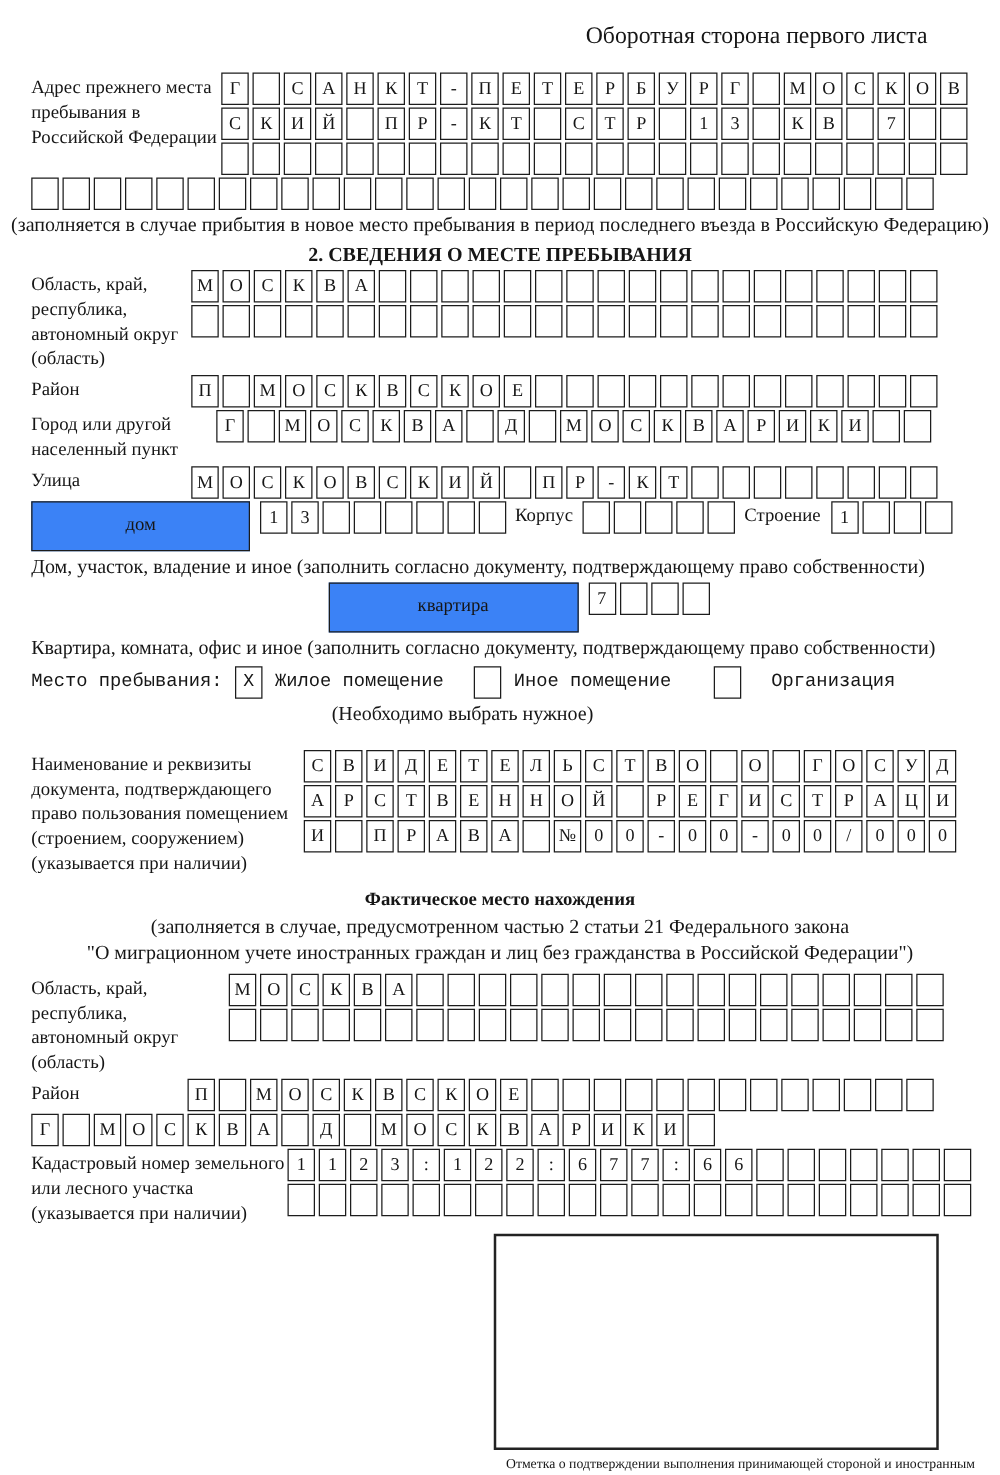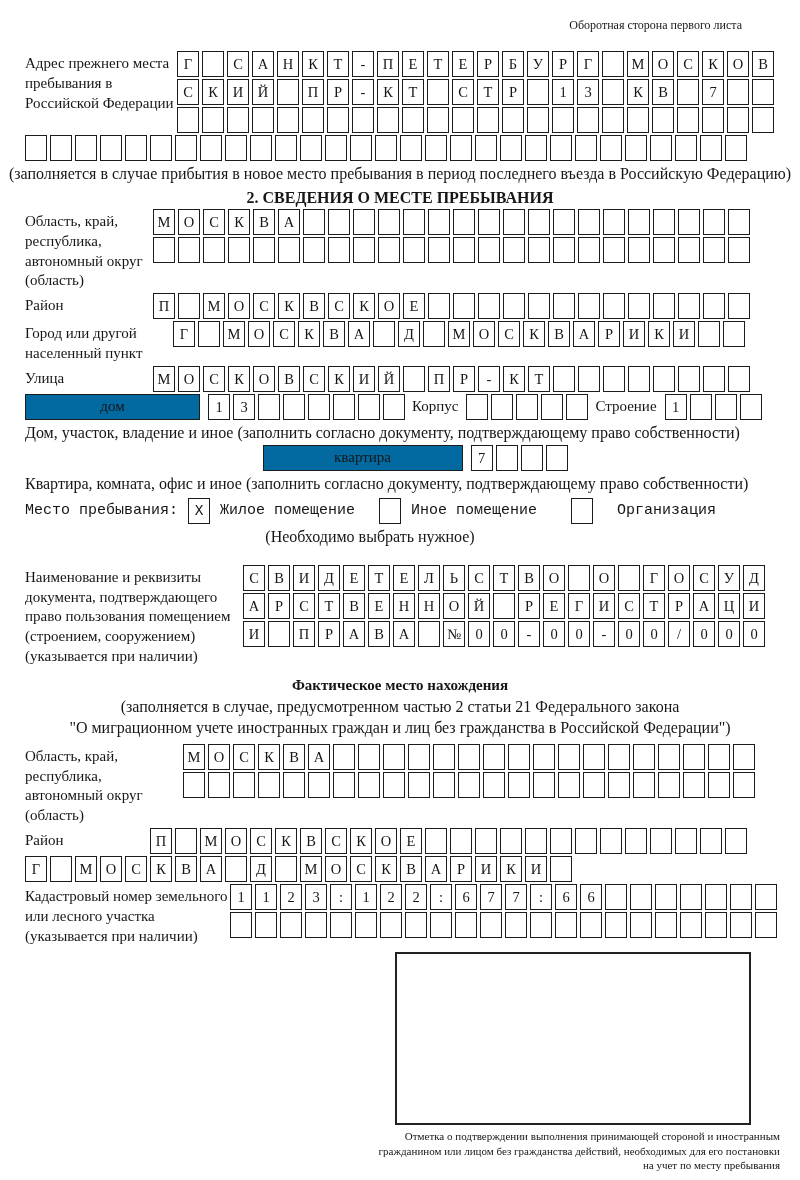--- a/index.html
+++ b/index.html
@@ -1,33 +1,33 @@
 <!DOCTYPE html>
 <html><head>
 <meta charset="utf-8">
 <style>
   html,body{margin:0;padding:0;}
   body{
     width:800px;height:1180px;background:#ffffff;color:#161616;
     font-family:"Liberation Serif","DejaVu Serif",serif;
     overflow:hidden;
   }
-  .hdr{padding:18px 58px 0 0;text-align:right;font-size:12px;}
+  .hdr{padding:18px 58px 0 0;text-align:right;font-size:19px;}
   .frow{display:flex;align-items:flex-start;margin:2px 0 0 25px;}
   .lbl{font-size:15px;line-height:1.32;padding-top:3px;}
   .cells{display:flex;}
   .cellcol{display:flex;flex-direction:column;gap:2px;}
   .cell{
     box-sizing:border-box;flex:0 0 22px;width:22px;height:26px;margin-right:3px;
     border:1.6px solid #1c1c1c;display:inline-flex;align-items:center;justify-content:center;
     font-size:14.5px;line-height:1;background:#fff;
   }
   .widebox{
-    box-sizing:border-box;height:26px;border:1.6px solid #1c1c1c;
-    display:flex;align-items:center;justify-content:center;font-size:15px;background:#0369a1;
+    box-sizing:border-box;height:40px;border:1.6px solid #1c1c1c;
+    display:flex;align-items:center;justify-content:center;font-size:15px;background:#3b82f6;
   }
   .note{font-size:16px;text-align:center;margin-top:3px;line-height:1.25;}
   .title{font-size:16px;font-weight:bold;text-align:center;margin-top:5px;}
   .subtitle{font-size:15px;font-weight:bold;text-align:center;margin-top:10px;}
   .inline-lbl{font-size:15px;padding-top:4px;}
   .w152{width:152px;flex:0 0 152px;}
   .w128{width:128px;flex:0 0 128px;}
   .w148{width:148px;flex:0 0 148px;}
   .w218{width:218px;flex:0 0 218px;}
   .w158{width:158px;flex:0 0 158px;}

